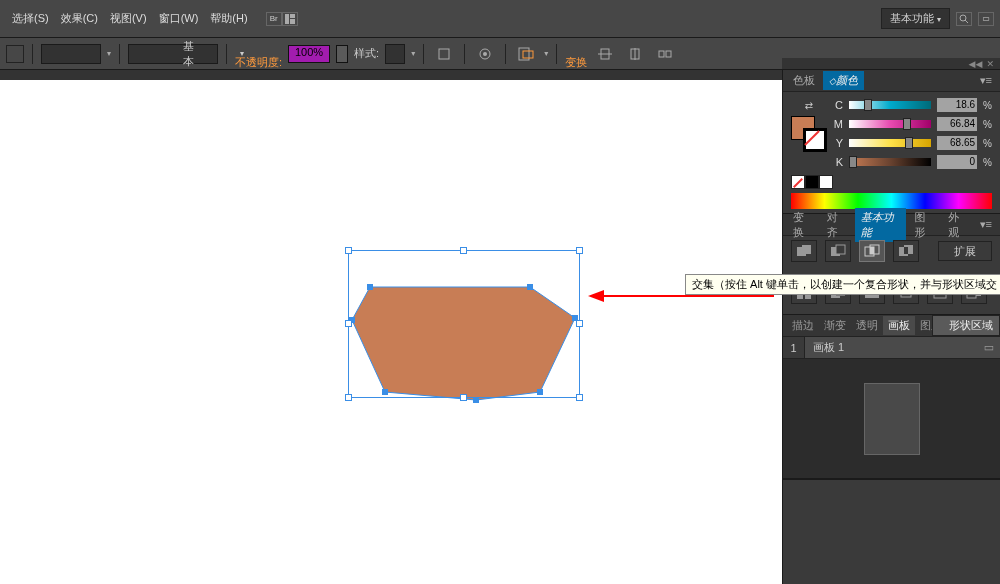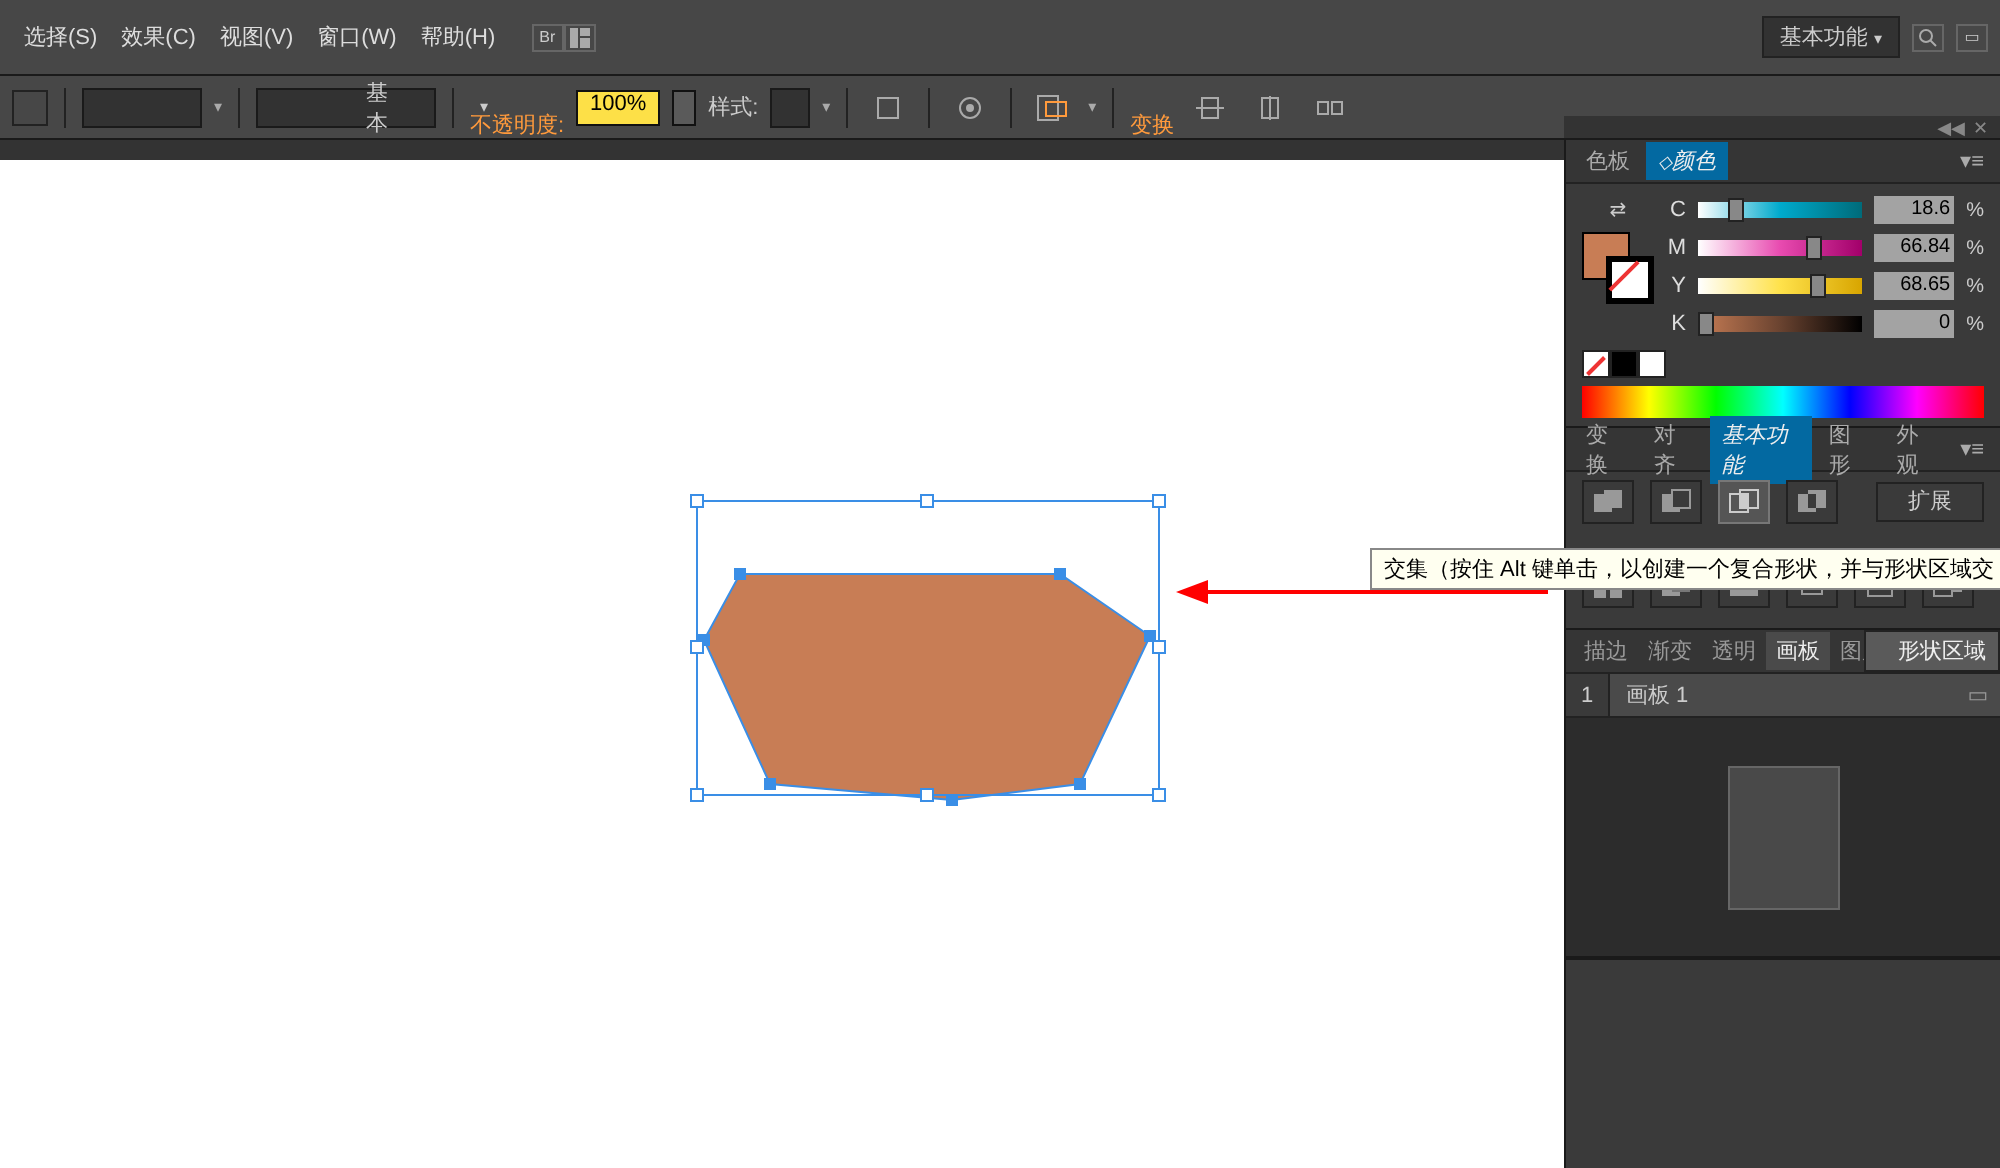--- a/index.html
+++ b/index.html
@@ -15,21 +15,21 @@
 
 
 .toolbar { height: 32px; background: #474747; display:flex; align-items:center; padding:0 6px; gap:6px; border-bottom:1px solid #1a1a1a; }
 .toolbar .swatch { width:18px; height:18px; background:#474747; border:1px solid #222; }
 .toolbar .dd { height:20px; background:#323232; border:1px solid #1a1a1a; display:flex; align-items:center; padding:0 4px; }
 .toolbar .dd.fill { width:60px; }
 .toolbar .dd.stroke { width:90px;gap:42px; }
 .toolbar .dd.style { width:20px; }
 .toolbar .label { color:#ccc; }
 .toolbar .orange { color:#ff9a3c;margin-top:17px; }
-.toolbar .input-op { width:42px; height:18px; background:#fde047; color:#000; text-align:center; border:1px solid #111; }
+.toolbar .input-op { width:42px; height:18px; background:#a21caf; color:#000; text-align:center; border:1px solid #111; }
 .toolbar .drop-btn { width:12px; height:18px; background:#5a5a5a; border:1px solid #111; }
 .toolbar .divider { width:1px; height:20px; background:#222; margin:0 2px; }
 .toolbar .icon-btn { width:24px; height:22px; display:flex; align-items:center; justify-content:center; border:1px solid transparent; }
 .toolbar .icon-btn svg { display:block; }
 .stroke-line { flex:1; height:2px; background:#000; margin:0 4px; }
 
 
 .tab-strip { height: 26px; background:#333; display:flex; align-items:flex-end; border-bottom:1px solid #1a1a1a; }
 .tab-strip .tab { height:22px; padding:0 10px 0 14px; background:#333; color:#bbb; display:flex; align-items:center; gap:10px; }
 .tab-strip .tab .close { color:#999; }

